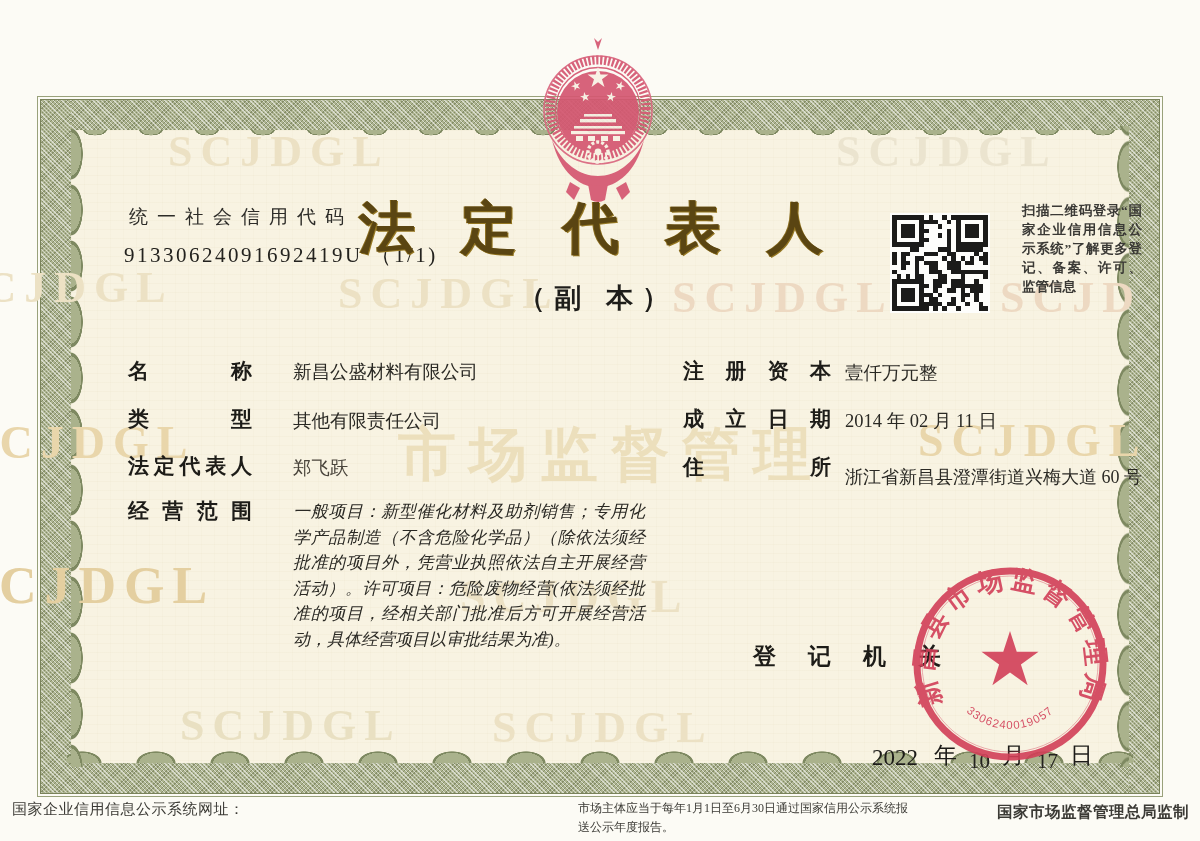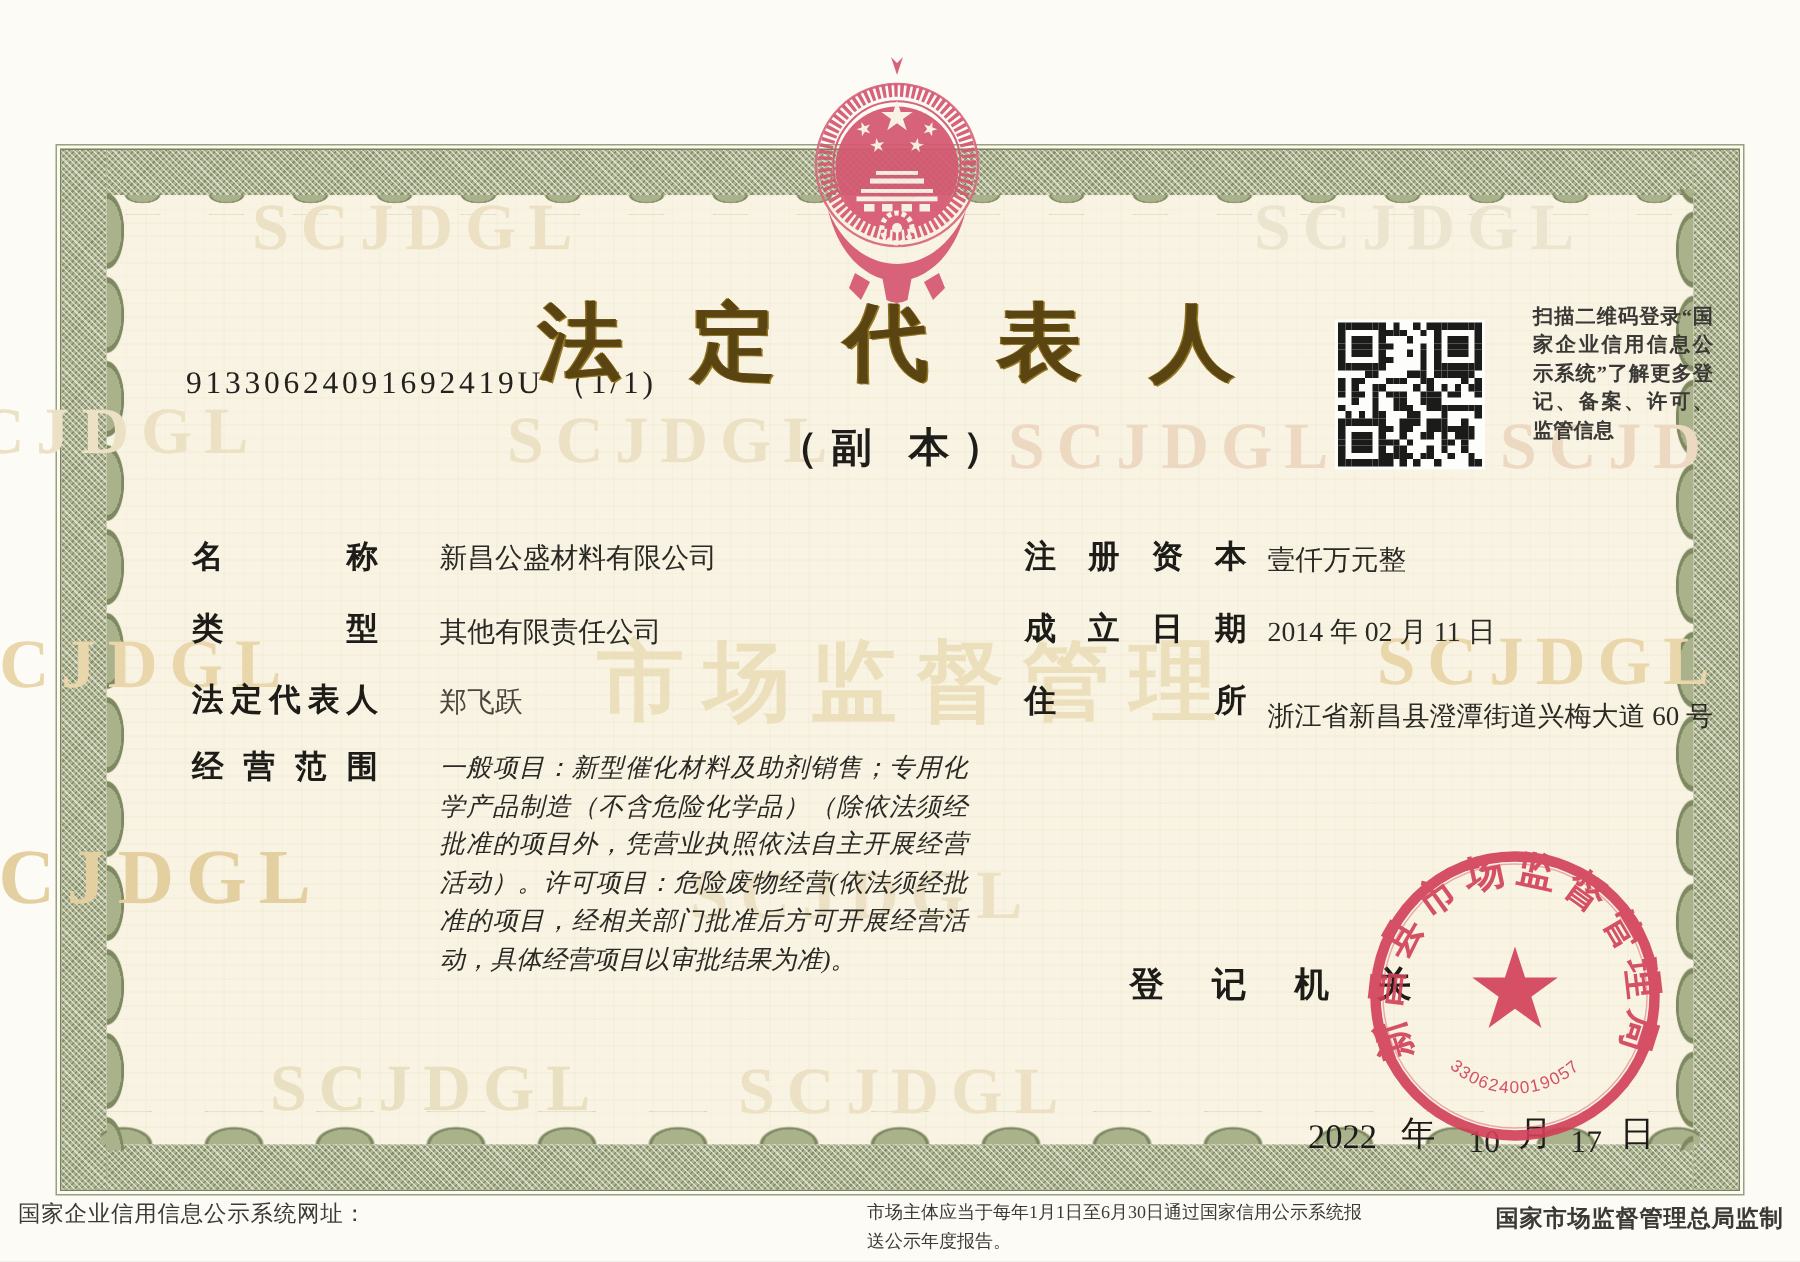--- a/index.html
+++ b/index.html
@@ -129,20 +129,21 @@
         <rect x="73" y="100" width="7" height="5"></rect>
     </g>
     <circle cx="58" cy="116" r="10" fill="none" stroke="#f8f1e4" stroke-width="3.4" stroke-dasharray="3 2"></circle>
     <circle cx="58" cy="116" r="3.4" fill="#f8f1e4"></circle>
     <path d="M12,104 C20,136 38,150 58,152 C78,150 96,136 104,104 C94,128 76,140 58,140 C40,140 22,128 12,104 Z" fill="#d55872"></path>
     <path d="M48,148 q10,4 20,0 l-3,16 q-7,4 -14,0 Z" fill="#d55872"></path>
     <path d="M30,146 l10,6 -6,12 -8,-8 Z" fill="#d55872"></path>
     <path d="M86,146 l-10,6 6,12 8,-8 Z" fill="#d55872"></path>
   </svg>
 
+  <div id="credit-label">统一社会信用代码</div>
   <div id="credit-code">91330624091692419U （1/1)</div>
   <div id="title">法定代表人</div>
   <div id="subtitle">（副 本）</div>
 
   <div id="qr">
       <i style="grid-row:1;grid-column:1"></i>
       <i style="grid-row:1;grid-column:2"></i>
       <i style="grid-row:1;grid-column:3"></i>
       <i style="grid-row:1;grid-column:4"></i>
       <i style="grid-row:1;grid-column:5"></i>
@@ -406,21 +407,21 @@
   </div>
   <div class="row" style="left:683px;top:453px">
     <span class="flabel w-r">住所</span>
     <span class="fvalue" style="left:162px;top:12px;font-size:18px">浙江省新昌县澄潭街道兴梅大道 60 号</span>
   </div>
 
   <div id="reg-label">登记机关</div>
   <div id="date-row">
     <span>2022</span>
     <span style="margin-left:16px">年</span>
-    <span class="dnum" style="margin-left:22px">10</span>
+    <span class="dnum" style="margin-left:12px">10</span>
     <span style="margin-left:12px">月</span>
     <span class="dnum" style="margin-left:12px">17</span>
     <span style="margin-left:12px">日</span>
   </div>
 
   <svg id="seal" width="208" height="208" viewBox="0 0 208 208">
     <defs>
       <path id="sealArc" d="M 33 135 A 77 77 0 1 1 175 135" fill="none"></path>
       <path id="codeArc" d="M 46 132 A 64 64 0 0 0 162 132" fill="none"></path>
     </defs>

